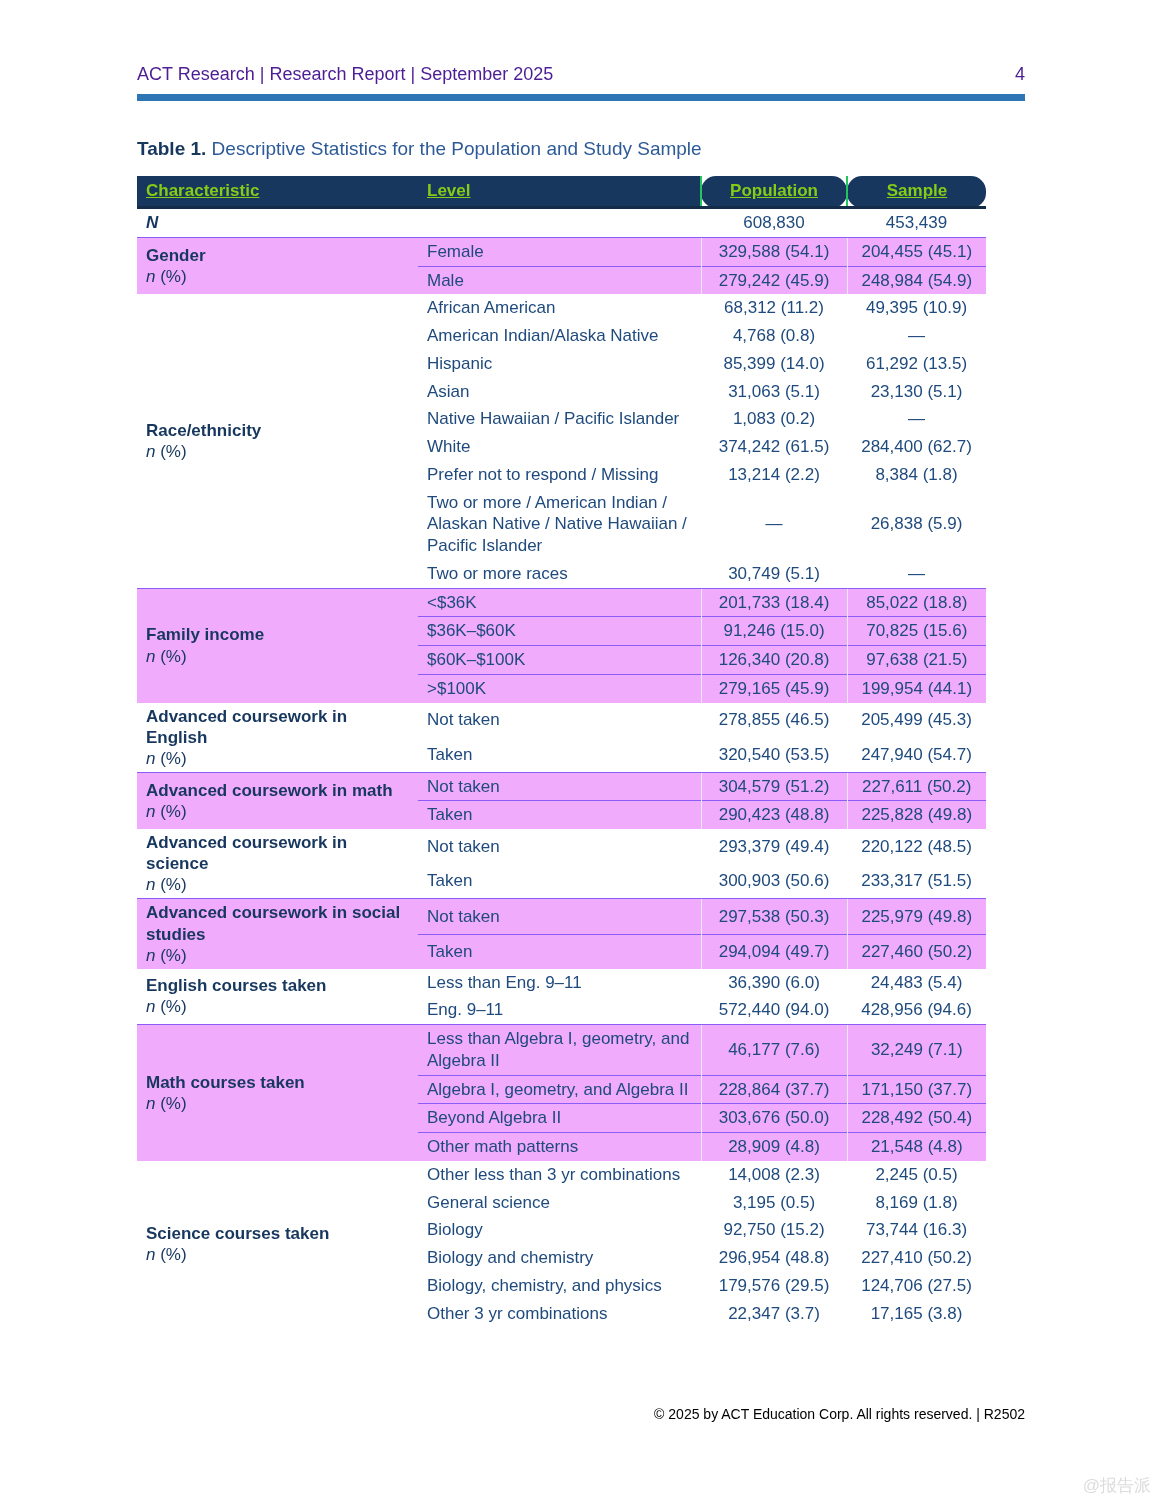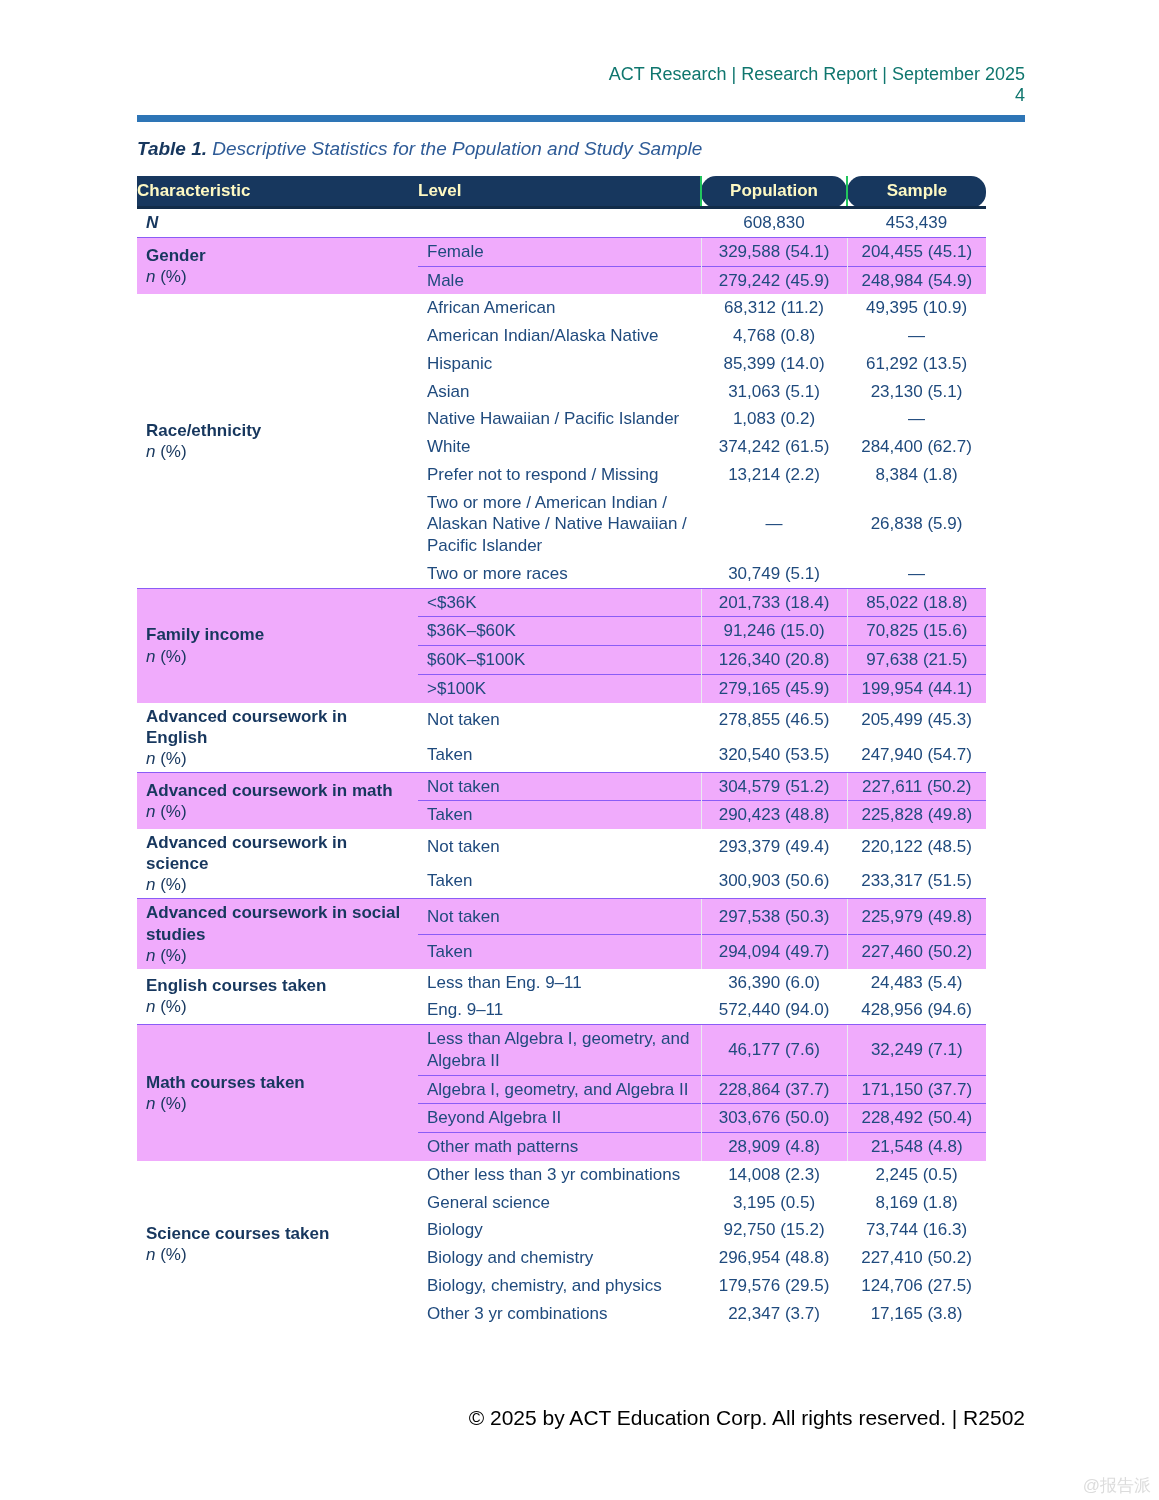--- a/index.html
+++ b/index.html
@@ -3,52 +3,52 @@
 <meta charset="utf-8">
 <style>
   html,body{margin:0;padding:0;background:#fff;}
   .page{position:relative;width:1159px;height:1500px;background:#fff;
         font-family:"Liberation Sans",sans-serif;overflow:hidden;}
 
   
   .pheader{position:absolute;left:137px;top:64px;width:888px;
            display:flex;justify-content:space-between;align-items:flex-end;
            border-bottom:7px solid #2e75b6;padding-bottom:9px;
-           font-size:18px;color:#0f766e;flex-direction:column;}
+           font-size:18px;color:#4c1d95;}
 
   
-  .table-title{position:absolute;left:137px;top:138px;font-size:19px;color:#2e5b97;font-style:italic;}
+  .table-title{position:absolute;left:137px;top:138px;font-size:19px;color:#2e5b97;}
   .table-title .bold{font-weight:bold;color:#17375e;}
 
   
   table.stats{position:absolute;left:137px;top:176px;width:849px;
               border-collapse:collapse;table-layout:fixed;}
   col.c0{width:281px}col.c1{width:283px}col.c2{width:146px}col.c3{width:139px}
-  th{background:#17375e;color:#fef9c3;font-weight:bold;font-size:17px;
-     padding:5px 0;text-align:left;border-bottom:3px solid #122c49;}
+  th{background:#17375e;color:#84cc16;font-weight:bold;font-size:17px;
+     padding:5px 9px;text-align:left;border-bottom:3px solid #122c49;text-decoration:underline;}
   th.num{text-align:center;}
   th.vsep{border-left:2px solid #22c55e;border-radius:15px;}
   td{font-size:17px;color:#1f4a7d;padding:3px 9px;vertical-align:middle;
      line-height:1.28;word-wrap:break-word;}
   td.num{text-align:center;}
   td.char-cell{font-weight:bold;color:#17375e;line-height:1.24;}
   td.char-cell .char-sub{font-weight:normal;}
   .char-sub .it{font-style:italic;}
   td.n-label{font-style:italic;}
   tr.shaded td{background:#f0abfc;border-top:1px solid #8b5cf6;}
   tr.shaded td.vsep{border-left:1px solid #eaeaf0;}
 
   
   .act-logo{position:absolute;left:144px;top:1382px;width:190px;height:80px;}
   .act-logo .letters{font-family:"DejaVu Serif",serif;font-weight:bold;
                      font-size:64px;line-height:64px;color:#1e3767;letter-spacing:-4px;}
   .act-logo .reg{font-family:"Liberation Sans",sans-serif;font-size:13px;
                  vertical-align:30px;letter-spacing:0;color:#1e3767;}
   .act-logo svg{position:absolute;left:-8px;top:32px;z-index:2;}
-  .copyright{position:absolute;right:134px;top:1406px;font-size:21px;color:#000;}
+  .copyright{position:absolute;right:134px;top:1406px;font-size:14px;color:#000;}
   .watermark{position:absolute;right:8px;top:1474px;font-size:17px;color:#dcdcdc;text-align:right;}
 </style>
 </head>
 <body>
 
 <div class="page">
 
   <div class="pheader">
     <span>ACT Research | Research Report | September 2025</span>
     <span>4</span>

